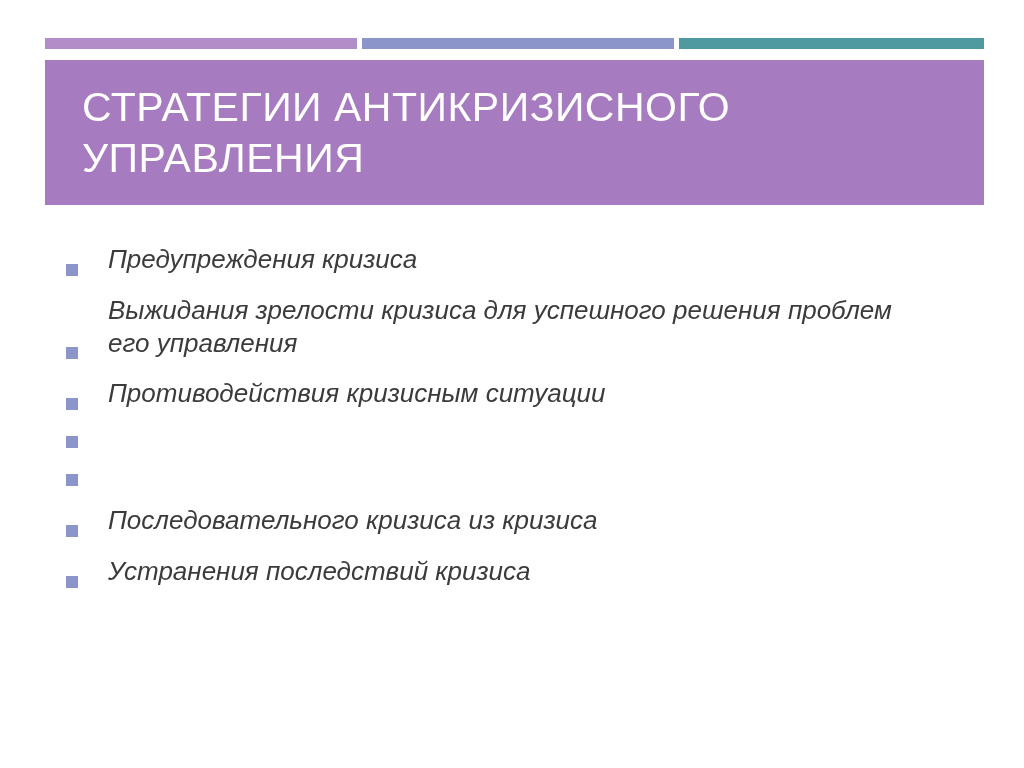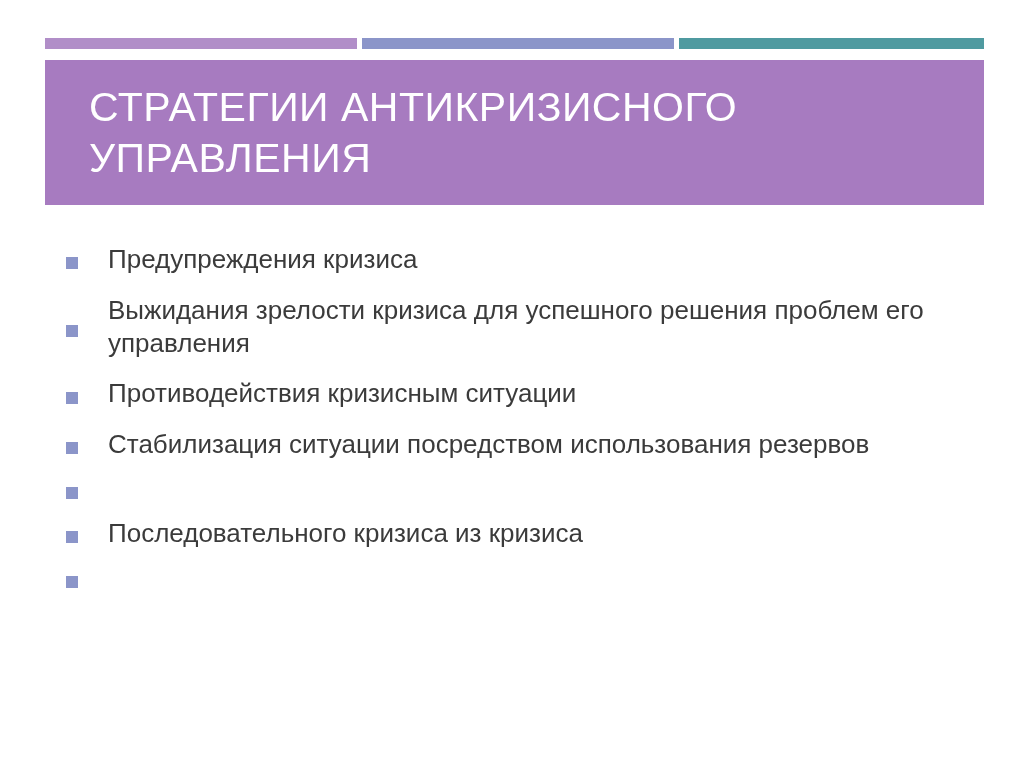--- a/index.html
+++ b/index.html
@@ -50,39 +50,40 @@
     padding: 0 0 0 33px;
   }
   .title-text {
     color: #ffffff;
     font-size: 41px;
     line-height: 1.22;
     font-weight: normal;
     letter-spacing: 0.5px;
     text-transform: uppercase;
     max-width: 800px;
-    margin: 11px;
+    margin: 4px;
   }
 
   
   .bullet-list {
     position: absolute;
     left: 66px;
     top: 243px;
     width: 890px;
     margin: 0;
     padding: 0;
     list-style: none;
   }
   .bullet-item {
     position: relative;
     display: flex;
-    align-items: center;
+    align-items: flex-end;
     margin-bottom: 18px;
     padding-left: 0;
+    font-style: italic;
   }
   .bullet-marker {
     flex: 0 0 auto;
     width: 12px;
     height: 12px;
     background: #8b95c9;
     margin-top: 8px;
     margin-right: 30px;
   }
   .bullet-text {
@@ -115,27 +116,27 @@
     <li class="bullet-item">
       <span class="bullet-marker"></span>
       <span class="bullet-text">Выжидания зрелости кризиса для успешного решения проблем его управления</span>
     </li>
     <li class="bullet-item">
       <span class="bullet-marker"></span>
       <span class="bullet-text">Противодействия кризисным ситуации</span>
     </li>
     <li class="bullet-item">
       <span class="bullet-marker"></span>
-      <span class="bullet-text">Стабилизация ситуации посредством использования резервов</span>
     </li>
     <li class="bullet-item">
       <span class="bullet-marker"></span>
     </li>
     <li class="bullet-item">
       <span class="bullet-marker"></span>
       <span class="bullet-text">Последовательного кризиса из кризиса</span>
     </li>
     <li class="bullet-item">
       <span class="bullet-marker"></span>
+      <span class="bullet-text">Устранения последствий кризиса</span>
     </li>
   </ul>
 
 </div>
 
 </body></html>

